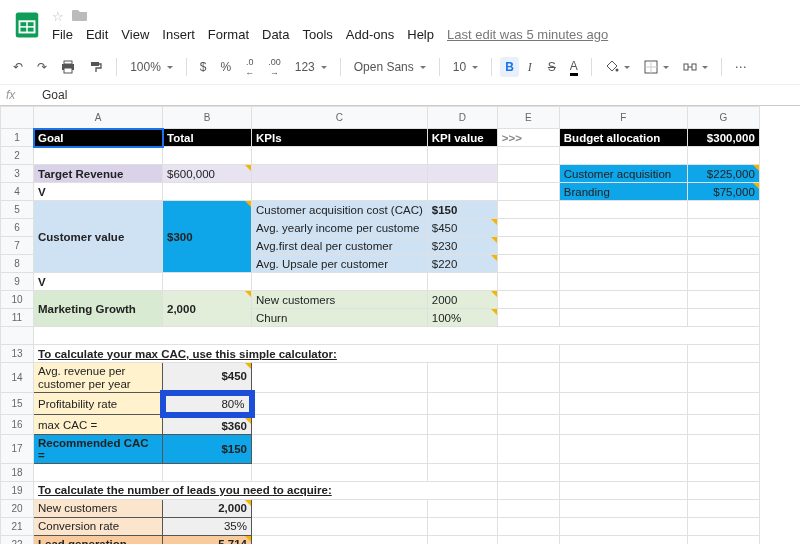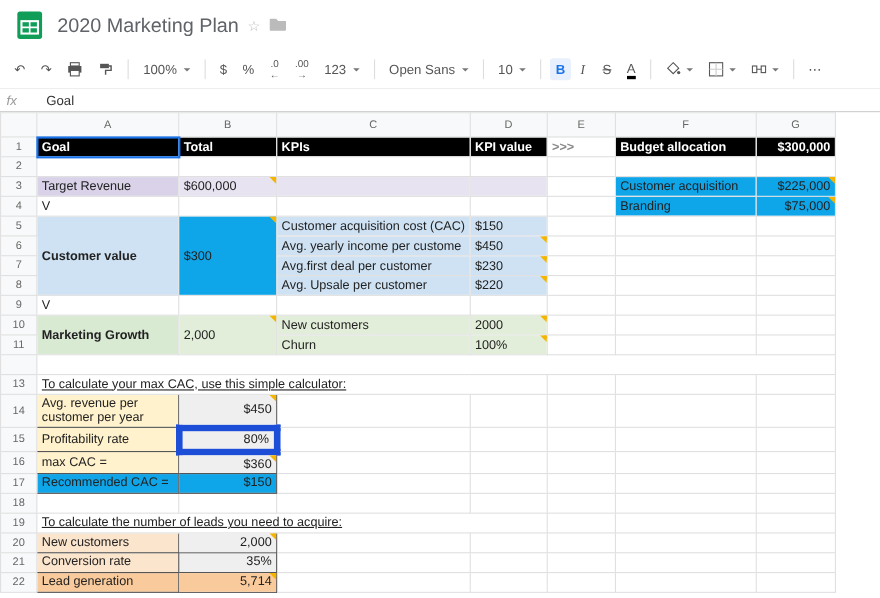--- a/index.html
+++ b/index.html
@@ -41,48 +41,59 @@
 .blue3{background:#0ea5e9}
 .blue4{background:#cfe2f3}
 .gr2{background:#d9ead3;font-weight:bold}
 .gr3{background:#e2eed9}
 .yel{background:#fff2cc}
 .yel2{background:#0ea5e9}
 .or{background:#fce5cd}
 .gray{background:#efefef}
 .arr{color:#888;font-weight:bold;text-align:center}
 .pink{background:#0ea5e9}
-.b{font-weight:normal}
+.b{font-weight:bold}
 .u{text-decoration:underline}
 .r{justify-content:flex-end}
 .selcell{outline:2px solid #1a73e8;outline-offset:-1px}
 .notch{position:relative}
 .notch::after{content:"";position:absolute;right:0;top:0;border:3px solid transparent;border-right-color:#f4b400;border-top-color:#f4b400}
 </style>
 </head>
 <body>
 
 <div class="titlebar">
   <div class="logo">
     <svg viewBox="0 0 24 24">
         <rect x="3" y="2" width="18" height="20" rx="2" fill="#0f9d58"></rect>
         <rect x="6" y="9" width="12" height="9" fill="none" stroke="#fff" stroke-width="1.5"></rect>
         <line x1="6" y1="13.5" x2="18" y2="13.5" stroke="#fff" stroke-width="1.2"></line>
         <line x1="12" y1="9" x2="12" y2="18" stroke="#fff" stroke-width="1.2"></line>
       </svg>
   </div>
   <div class="title-block">
     <div class="title-row">
-      <span class="doc-title">2020 Marketing Plan</span>
       <span class="star">☆</span>
       <span class="folder">
         <svg width="16" height="14" viewBox="0 0 16 14">
             <path d="M1 2h5l2 2h7v8a1 1 0 0 1-1 1H1a1 1 0 0 1-1-1V3a1 1 0 0 1 1-1z" fill="#bbb"></path>
           </svg>
       </span>
+    </div>
+    <div class="menubar">
+      <span>File</span>
+      <span>Edit</span>
+      <span>View</span>
+      <span>Insert</span>
+      <span>Format</span>
+      <span>Data</span>
+      <span>Tools</span>
+      <span>Add-ons</span>
+      <span>Help</span>
+      <span class="last-edit">Last edit was 5 minutes ago</span>
     </div>
   </div>
 </div>
 
 <div class="toolbar">
   <div class="tbtn">↶</div>
   <div class="tbtn">↷</div>
   <div class="tbtn">
       <svg width="14" height="14" viewBox="0 0 14 14">
         <rect x="3" y="1" width="8" height="3" fill="none" stroke="#555"></rect>

